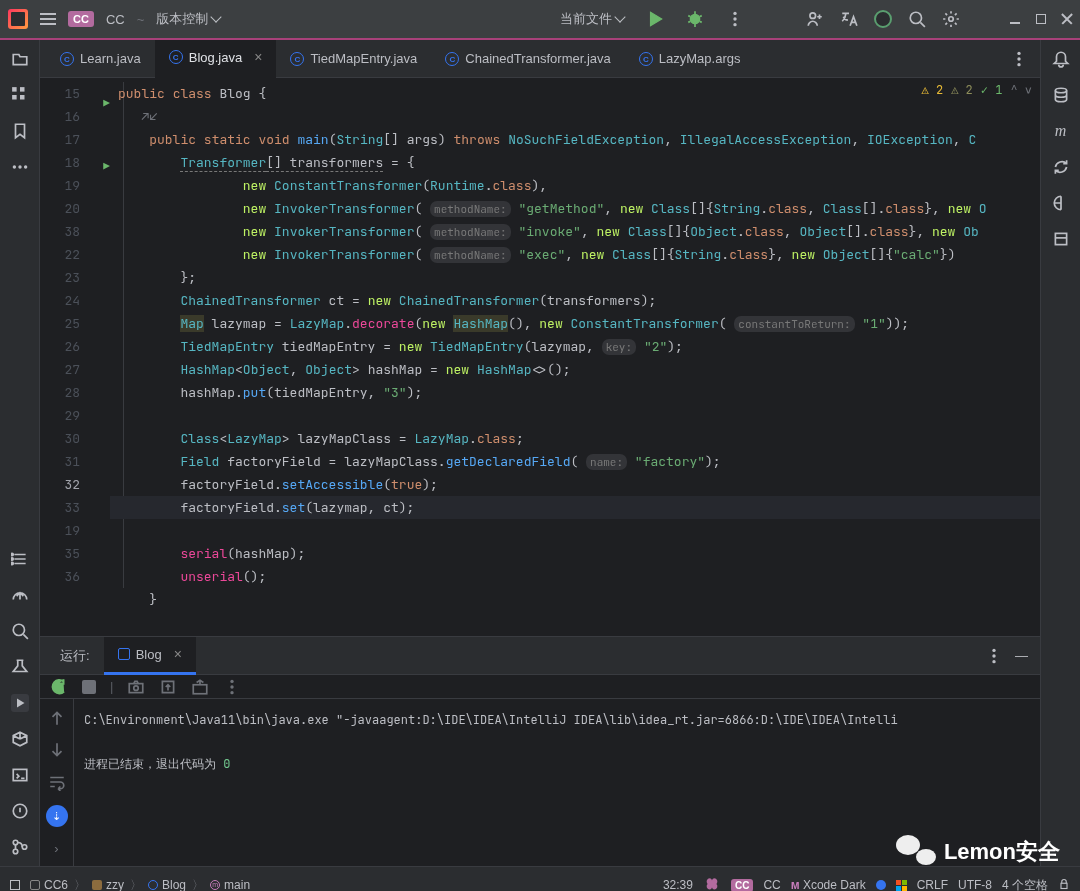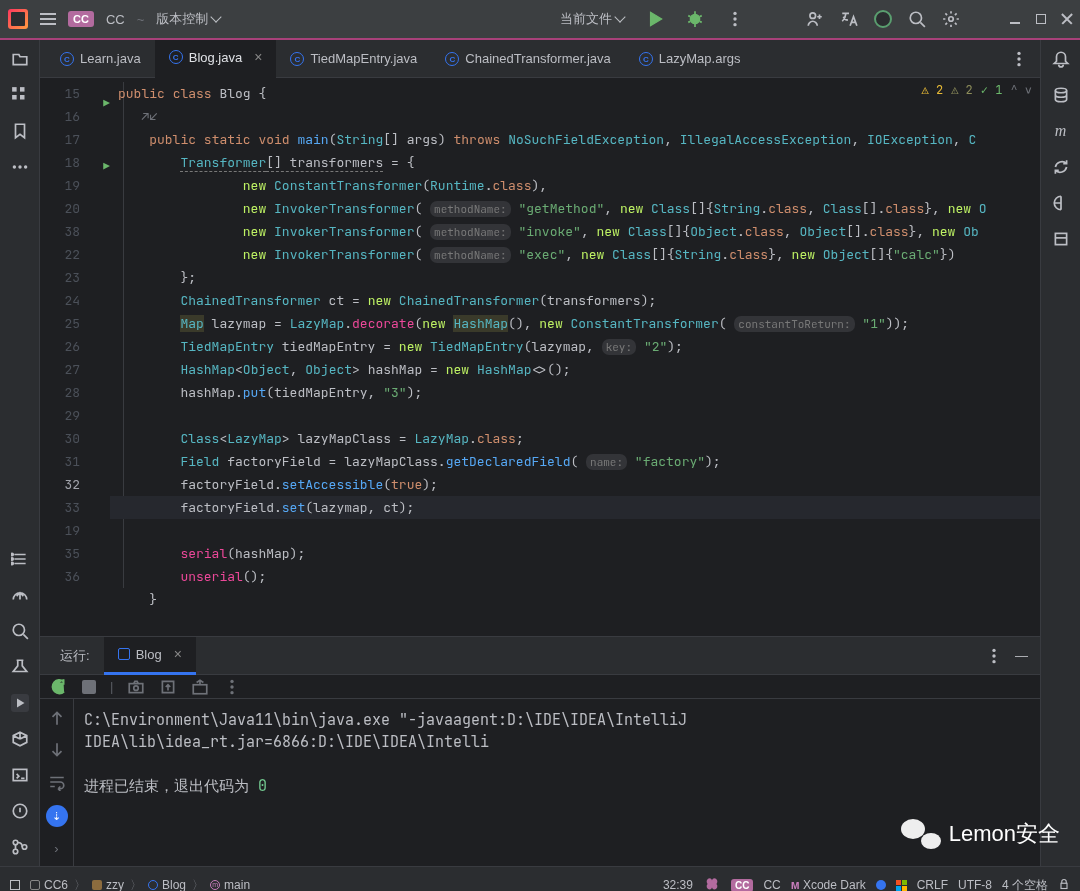--- a/index.html
+++ b/index.html
@@ -52,29 +52,29 @@
 .warn-ind{color:#e8ba36}
 .weak-ind{color:#8c8c5a}
 .ok-ind{color:#6bb76b}
 .run-panel{height:230px;background:#1e1f22;border-top:1px solid #393b40;display:flex;flex-direction:column}
 .run-tabs{height:38px;background:#2b2d30;display:flex;align-items:center;padding-left:6px;border-bottom:1px solid #393b40}
 .run-tab{height:38px;display:flex;align-items:center;padding:0 14px;gap:6px;font-size:13px;cursor:pointer}
 .run-tab.active{border-bottom:3px solid #3574f0;background:#1e1f22}
 .run-toolbar{height:34px;display:flex;align-items:center;padding:0 10px;gap:14px;border-bottom:1px solid #393b40}
 .run-body{flex:1;display:flex}
 .run-gutter{width:34px;display:flex;flex-direction:column;align-items:center;padding:10px 0;gap:14px;border-right:1px solid #393b40}
-.run-output{flex:1;padding:10px;font-family:"JetBrains Mono","Consolas",monospace;font-size:15px;line-height:22px;color:#bcbec4}
+.run-output{flex:1;padding:10px;font-family:"JetBrains Mono","Consolas",monospace;font-size:12px;line-height:22px;color:#bcbec4}
 .statusbar{height:37px;background:#2b2d30;border-top:1px solid #393b40;display:flex;align-items:center;padding:0 10px;gap:10px;font-size:12px;color:#bcbec4}
 .breadcrumb{display:flex;align-items:center;gap:6px}
 .bc-item{display:flex;align-items:center;gap:4px}
 .bc-sep{color:#6e7178}
 .statusbar-spacer{flex:1}
 .sb-badge{background:#b36b9f;color:#fff;padding:1px 4px;border-radius:3px;font-size:10px;font-weight:bold}
 .dot-blue{width:10px;height:10px;background:#3574f0;border-radius:50%}
-.watermark{position:absolute;bottom:40px;right:20px;display:flex;align-items:flex-start;gap:8px;color:#fff;font-size:22px;font-weight:400;pointer-events:none}
+.watermark{position:absolute;bottom:24px;right:20px;display:flex;align-items:flex-end;gap:8px;color:#fff;font-size:22px;font-weight:700;pointer-events:none}
 .wechat-icon{width:40px;height:32px;position:relative}
 .wechat-icon::before,.wechat-icon::after{content:"";position:absolute;background:#eee;border-radius:50%}
 .wechat-icon::before{width:24px;height:20px;top:0;left:0}
 .wechat-icon::after{width:20px;height:16px;bottom:2px;right:0}
 .stop-icon{width:14px;height:14px;background:#6e7178;border-radius:2px}
 .circle-dl{width:22px;height:22px;background:#3574f0;border-radius:50%;display:flex;align-items:center;justify-content:center;color:#fff;font-size:11px}
 .avatar-ring{width:18px;height:18px;border:2px solid #5a9e6f;border-radius:50%;background:#2b2d30}
 .win-icon{width:10px;height:10px;display:inline-block}
 .minimize{border-bottom:2px solid #bcbec4}
 .maximize{border:1.5px solid #bcbec4}

